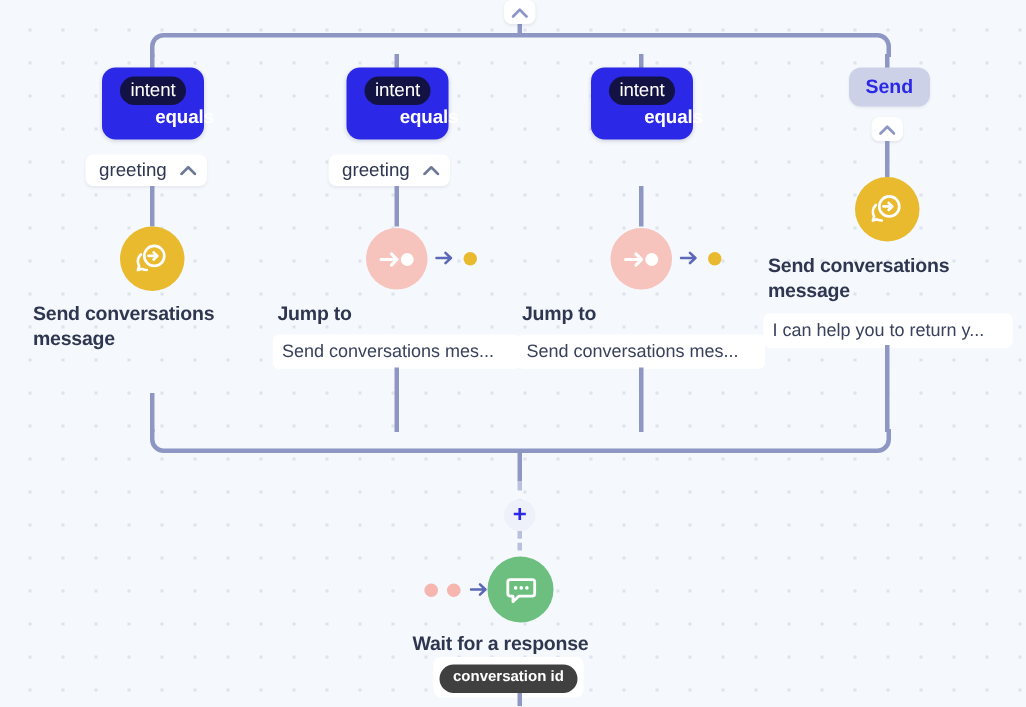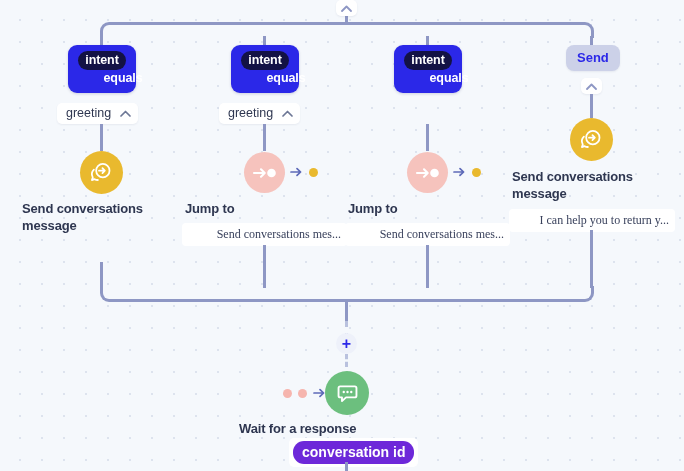--- a/index.html
+++ b/index.html
@@ -77,21 +77,21 @@
     flex-direction: column;
     align-items: center;
     justify-content: center;
     gap: 1px;
     box-shadow: 0 1px 3px rgba(30,30,90,.18);
   }
   .cond-key {
     background: #131245;
     color: #ffffff;
     font-size: 12.5px;
-    font-weight: bold;
+    font-weight: normal;
     line-height: 1;
     padding: 3px 7px 4px;
     border-radius: 10px;
     letter-spacing: -0.1px;
   }
   .cond-op {
     color: #ffffff;
     font-size: 12.5px;
     font-weight: bold;
     line-height: 1.25;
@@ -155,22 +155,21 @@
   .node-sub {
     position: absolute;
     background: #ffffff;
     border-radius: 4px;
     color: #39415c;
     font-size: 12px;
     line-height: 1;
     padding: 5px 6px 6px;
     white-space: nowrap;
     overflow: hidden;
-    text-align: right;
-    font-family: Liberation Serif, serif;
+    text-align: left;
   }
 
   
   .side-adorn {
     position: absolute;
     display: flex;
     align-items: center;
     gap: 6px;
   }
   .mini-dot {
@@ -198,23 +197,23 @@
   }
 
   
   .tag-wrap {
     position: absolute;
     background: #ffffff;
     border-radius: 5px;
     padding: 3px 4px;
   }
   .tag-pill {
-    background: #6d28d9;
+    background: #404040;
     color: #ffffff;
-    font-size: 14px;
+    font-size: 10px;
     font-weight: bold;
     line-height: 1;
     padding: 4px 9px 5px;
     border-radius: 11px;
     display: inline-block;
     white-space: nowrap;
   }
 </style>
 </head>
 <body>
@@ -376,21 +375,21 @@
 
   <div class="node-circle node-green" style="left:325px; top:371px; width:44px; height:44px;">
     <svg width="25" height="25" viewBox="0 0 24 24">
       <path d="M5 5.2h14a1.6 1.6 0 0 1 1.6 1.6v7.3a1.6 1.6 0 0 1-1.6 1.6H10.6L6.7 19.3v-3.6H5a1.6 1.6 0 0 1-1.6-1.6V6.8A1.6 1.6 0 0 1 5 5.2z" fill="none" stroke="#ffffff" stroke-width="1.8" stroke-linejoin="round"></path>
       <circle cx="8.4" cy="10.5" r="1.15" fill="#ffffff"></circle>
       <circle cx="12" cy="10.5" r="1.15" fill="#ffffff"></circle>
       <circle cx="15.6" cy="10.5" r="1.15" fill="#ffffff"></circle>
     </svg>
   </div>
 
-  <div class="node-title" style="left:239px; top:421px; width:180px;">Wait for a response</div>
+  <div class="node-title" style="left:275px; top:421px; width:180px;">Wait for a response</div>
 
   <div class="tag-wrap" style="left:289px; top:438px;">
     <span class="tag-pill">conversation id</span>
   </div>
 
   <div class="conn conn-v" style="left:345px; top:462px; height:9px;"></div>
 
 </div>
 
 </body></html>

